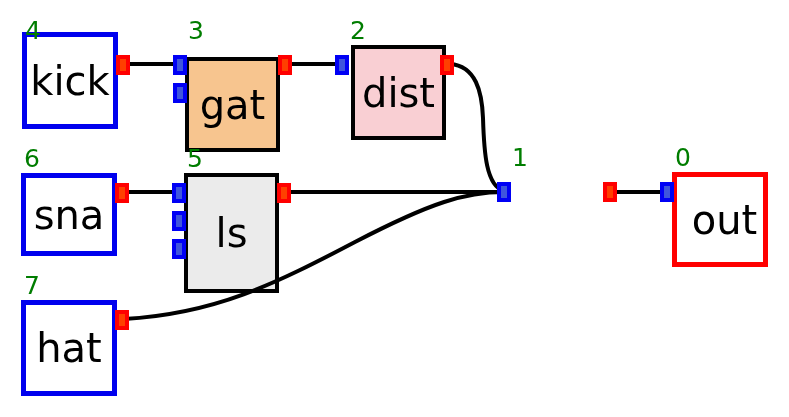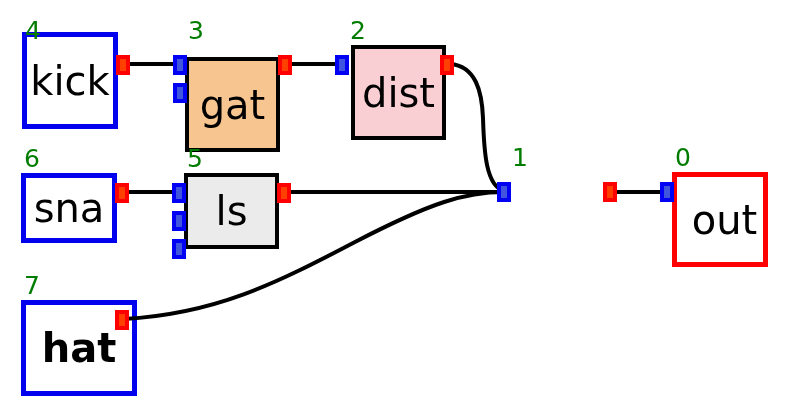--- a/index.html
+++ b/index.html
@@ -84,39 +84,39 @@
     <div class="node-index" style="left: 188px; top: 18px;">3</div>
     <div class="port input" style="left: 173px; top: 55px;"></div>
     <div class="port input" style="left: 173px; top: 83px;"></div>
     <div class="port output" style="left: 278px; top: 55px;"></div>
     <div class="node" style="left: 351px; top: 45px; width: 95px; height: 95px; border-color: rgb(0, 0, 0); border-width: 4px; background: rgb(249, 207, 211);">
       <span class="node-text">dist</span>
     </div>
     <div class="node-index" style="left: 350px; top: 18px;">2</div>
     <div class="port input" style="left: 335px; top: 55px;"></div>
     <div class="port output" style="left: 440px; top: 55px;"></div>
-    <div class="node" style="left: 21px; top: 173px; width: 96px; height: 70px; border-color: rgb(0, 0, 238); border-width: 5px; background: rgb(255, 255, 255);">
+    <div class="node" style="left: 21px; top: 173px; width: 96px; height: 83px; border-color: rgb(0, 0, 238); border-width: 5px; background: rgb(255, 255, 255);">
       <span class="node-text">sna</span>
     </div>
     <div class="node-index" style="left: 24px; top: 146px;">6</div>
     <div class="port output" style="left: 115px; top: 183px;"></div>
-    <div class="node" style="left: 184px; top: 173px; width: 95px; height: 76px; border-color: rgb(0, 0, 0); border-width: 4px; background: rgb(235, 235, 235);">
+    <div class="node" style="left: 184px; top: 173px; width: 95px; height: 120px; border-color: rgb(0, 0, 0); border-width: 4px; background: rgb(235, 235, 235);">
       <span class="node-text">ls</span>
     </div>
     <div class="node-index" style="left: 187px; top: 146px;">5</div>
     <div class="port input" style="left: 172px; top: 183px;"></div>
     <div class="port input" style="left: 172px; top: 211px;"></div>
     <div class="port input" style="left: 172px; top: 239px;"></div>
     <div class="port output" style="left: 277px; top: 183px;"></div>
     <div class="node-index" style="left: 512px; top: 145px;">1</div>
     <div class="port input" style="left: 497px; top: 182px;"></div>
     <div class="port output" style="left: 603px; top: 182px;"></div>
     <div class="node" style="left: 672px; top: 172px; width: 96px; height: 95px; border-color: rgb(255, 0, 0); border-width: 5px; background: rgb(255, 255, 255); padding-left: 9px;">
       <span class="node-text">out</span>
     </div>
     <div class="node-index" style="left: 675px; top: 145px;">0</div>
     <div class="port input" style="left: 660px; top: 182px;"></div>
-    <div class="node" style="left: 21px; top: 300px; width: 116px; height: 96px; border-color: rgb(0, 0, 238); border-width: 5px; background: rgb(255, 255, 255); font-weight: bold;">
+    <div class="node" style="left: 21px; top: 300px; width: 96px; height: 96px; border-color: rgb(0, 0, 238); border-width: 5px; background: rgb(255, 255, 255);">
       <span class="node-text">hat</span>
     </div>
     <div class="node-index" style="left: 24px; top: 273px;">7</div>
     <div class="port output" style="left: 115px; top: 310px;"></div>
   </div>
 
 </body></html>

